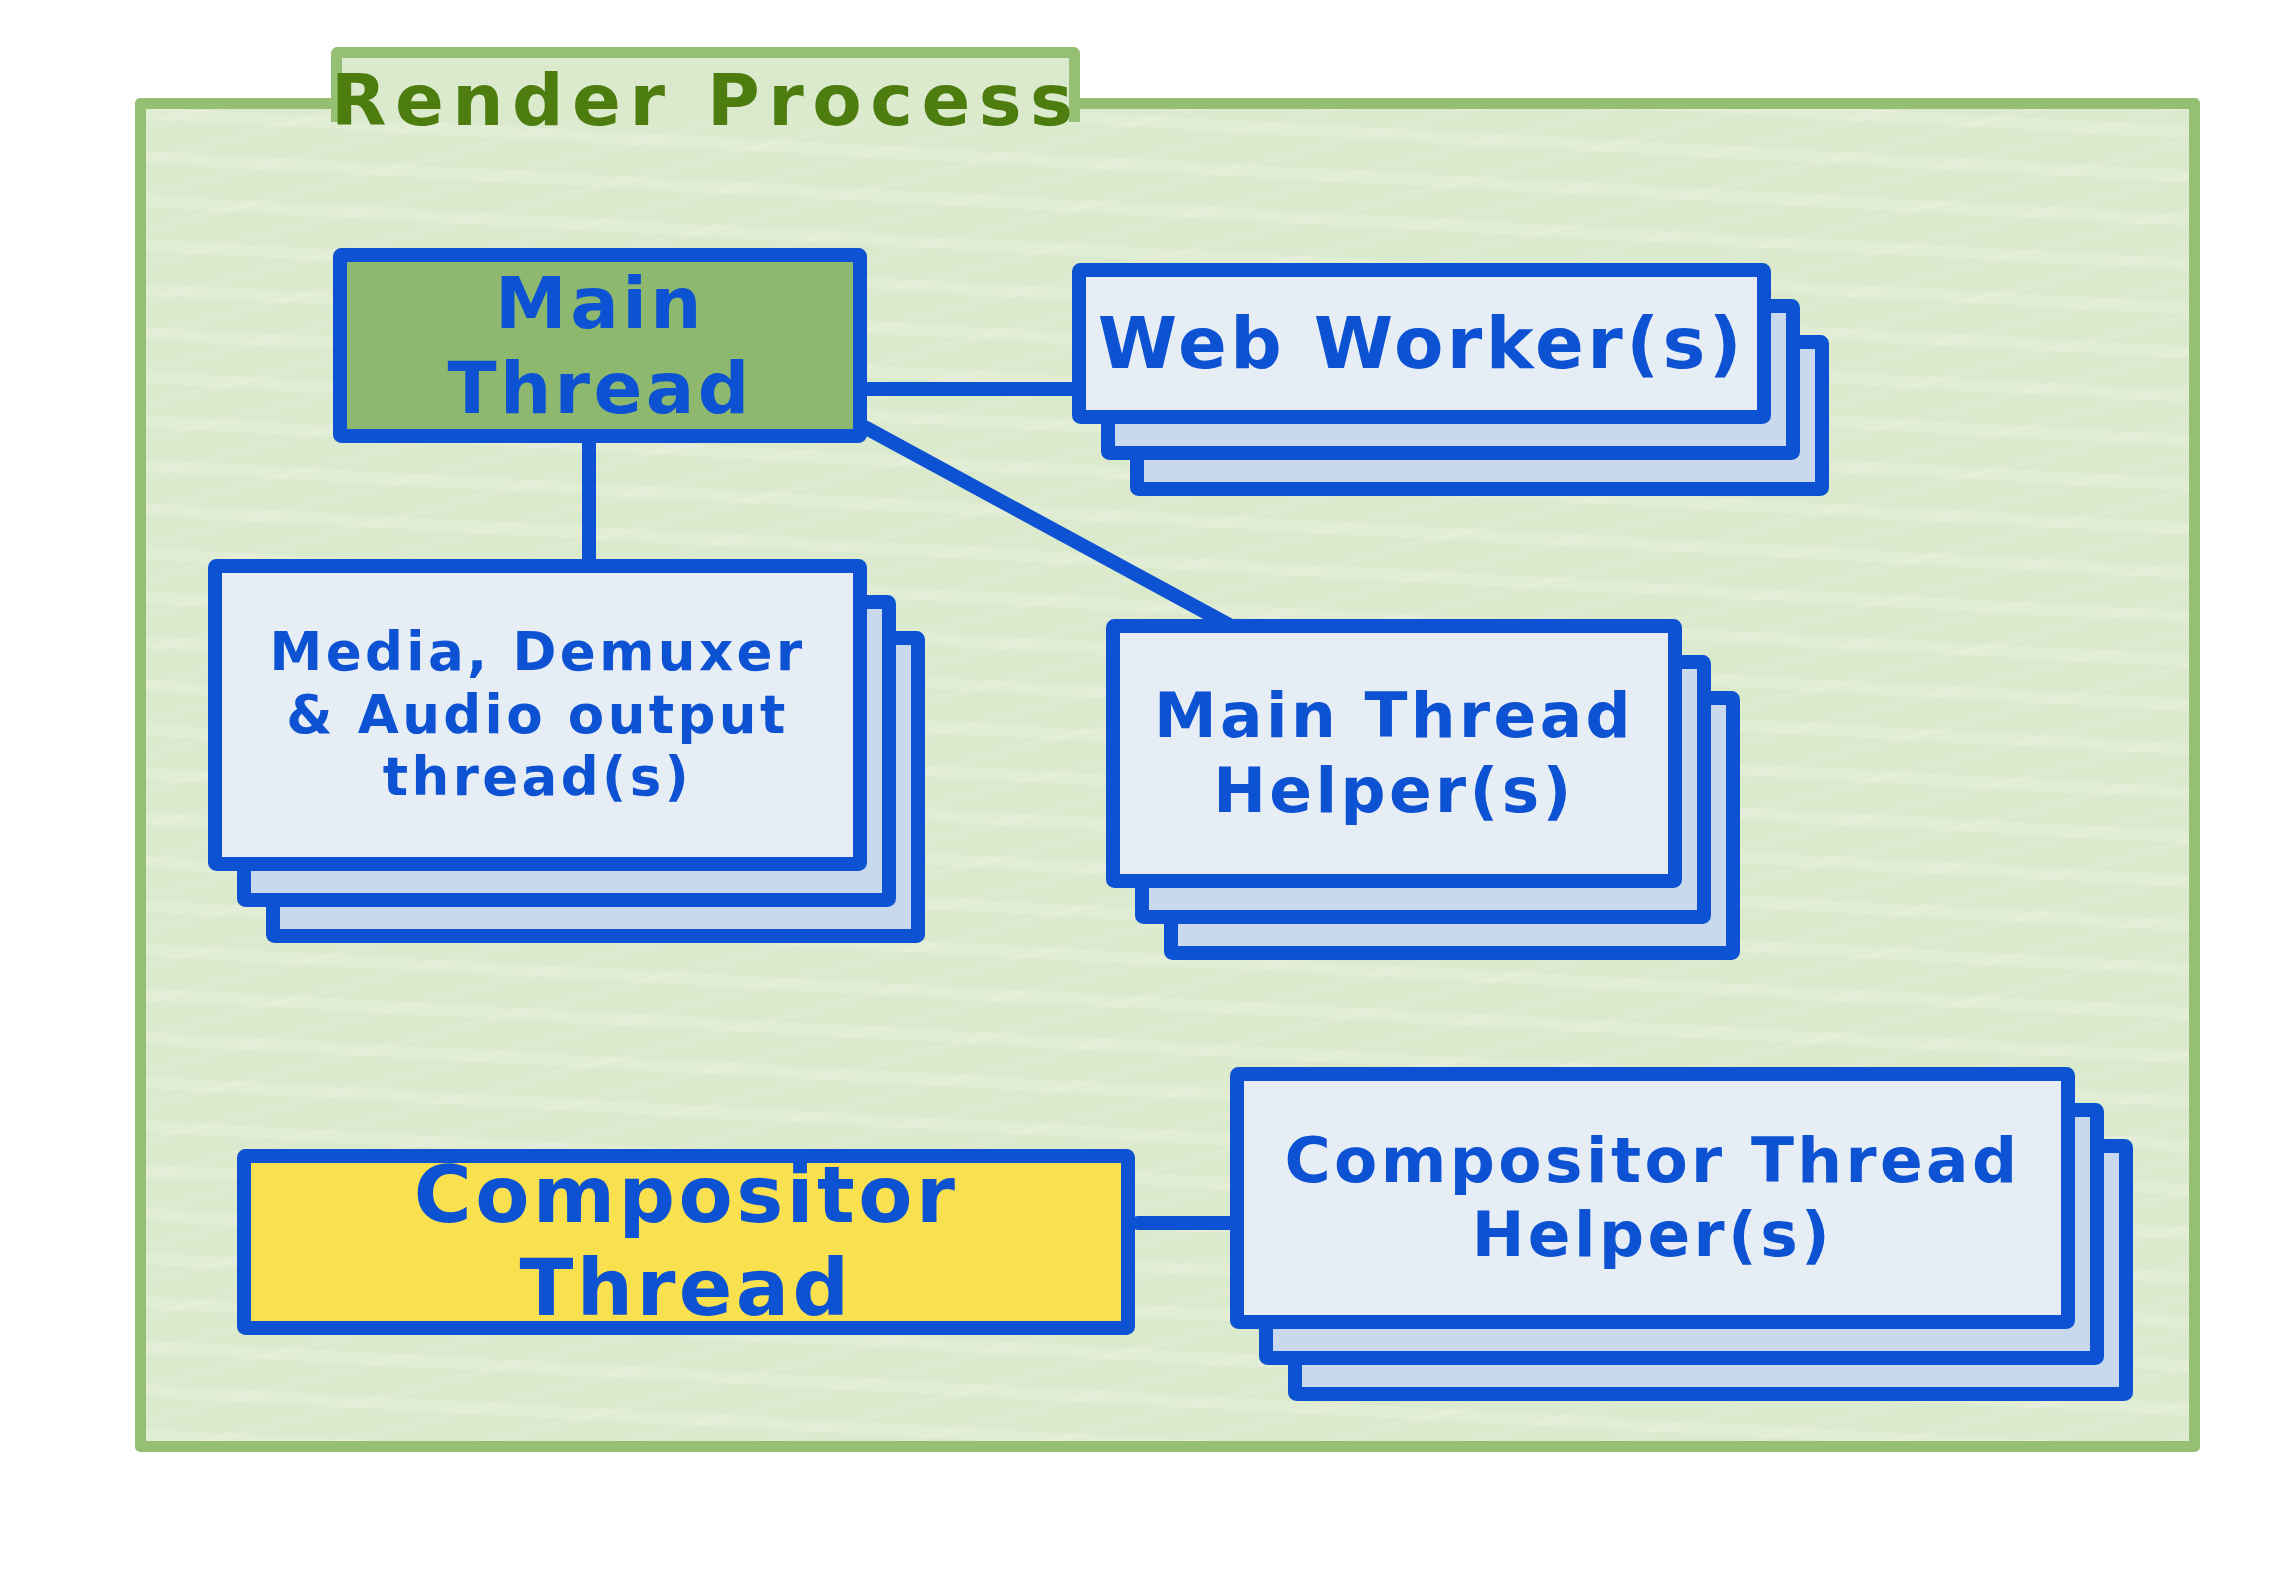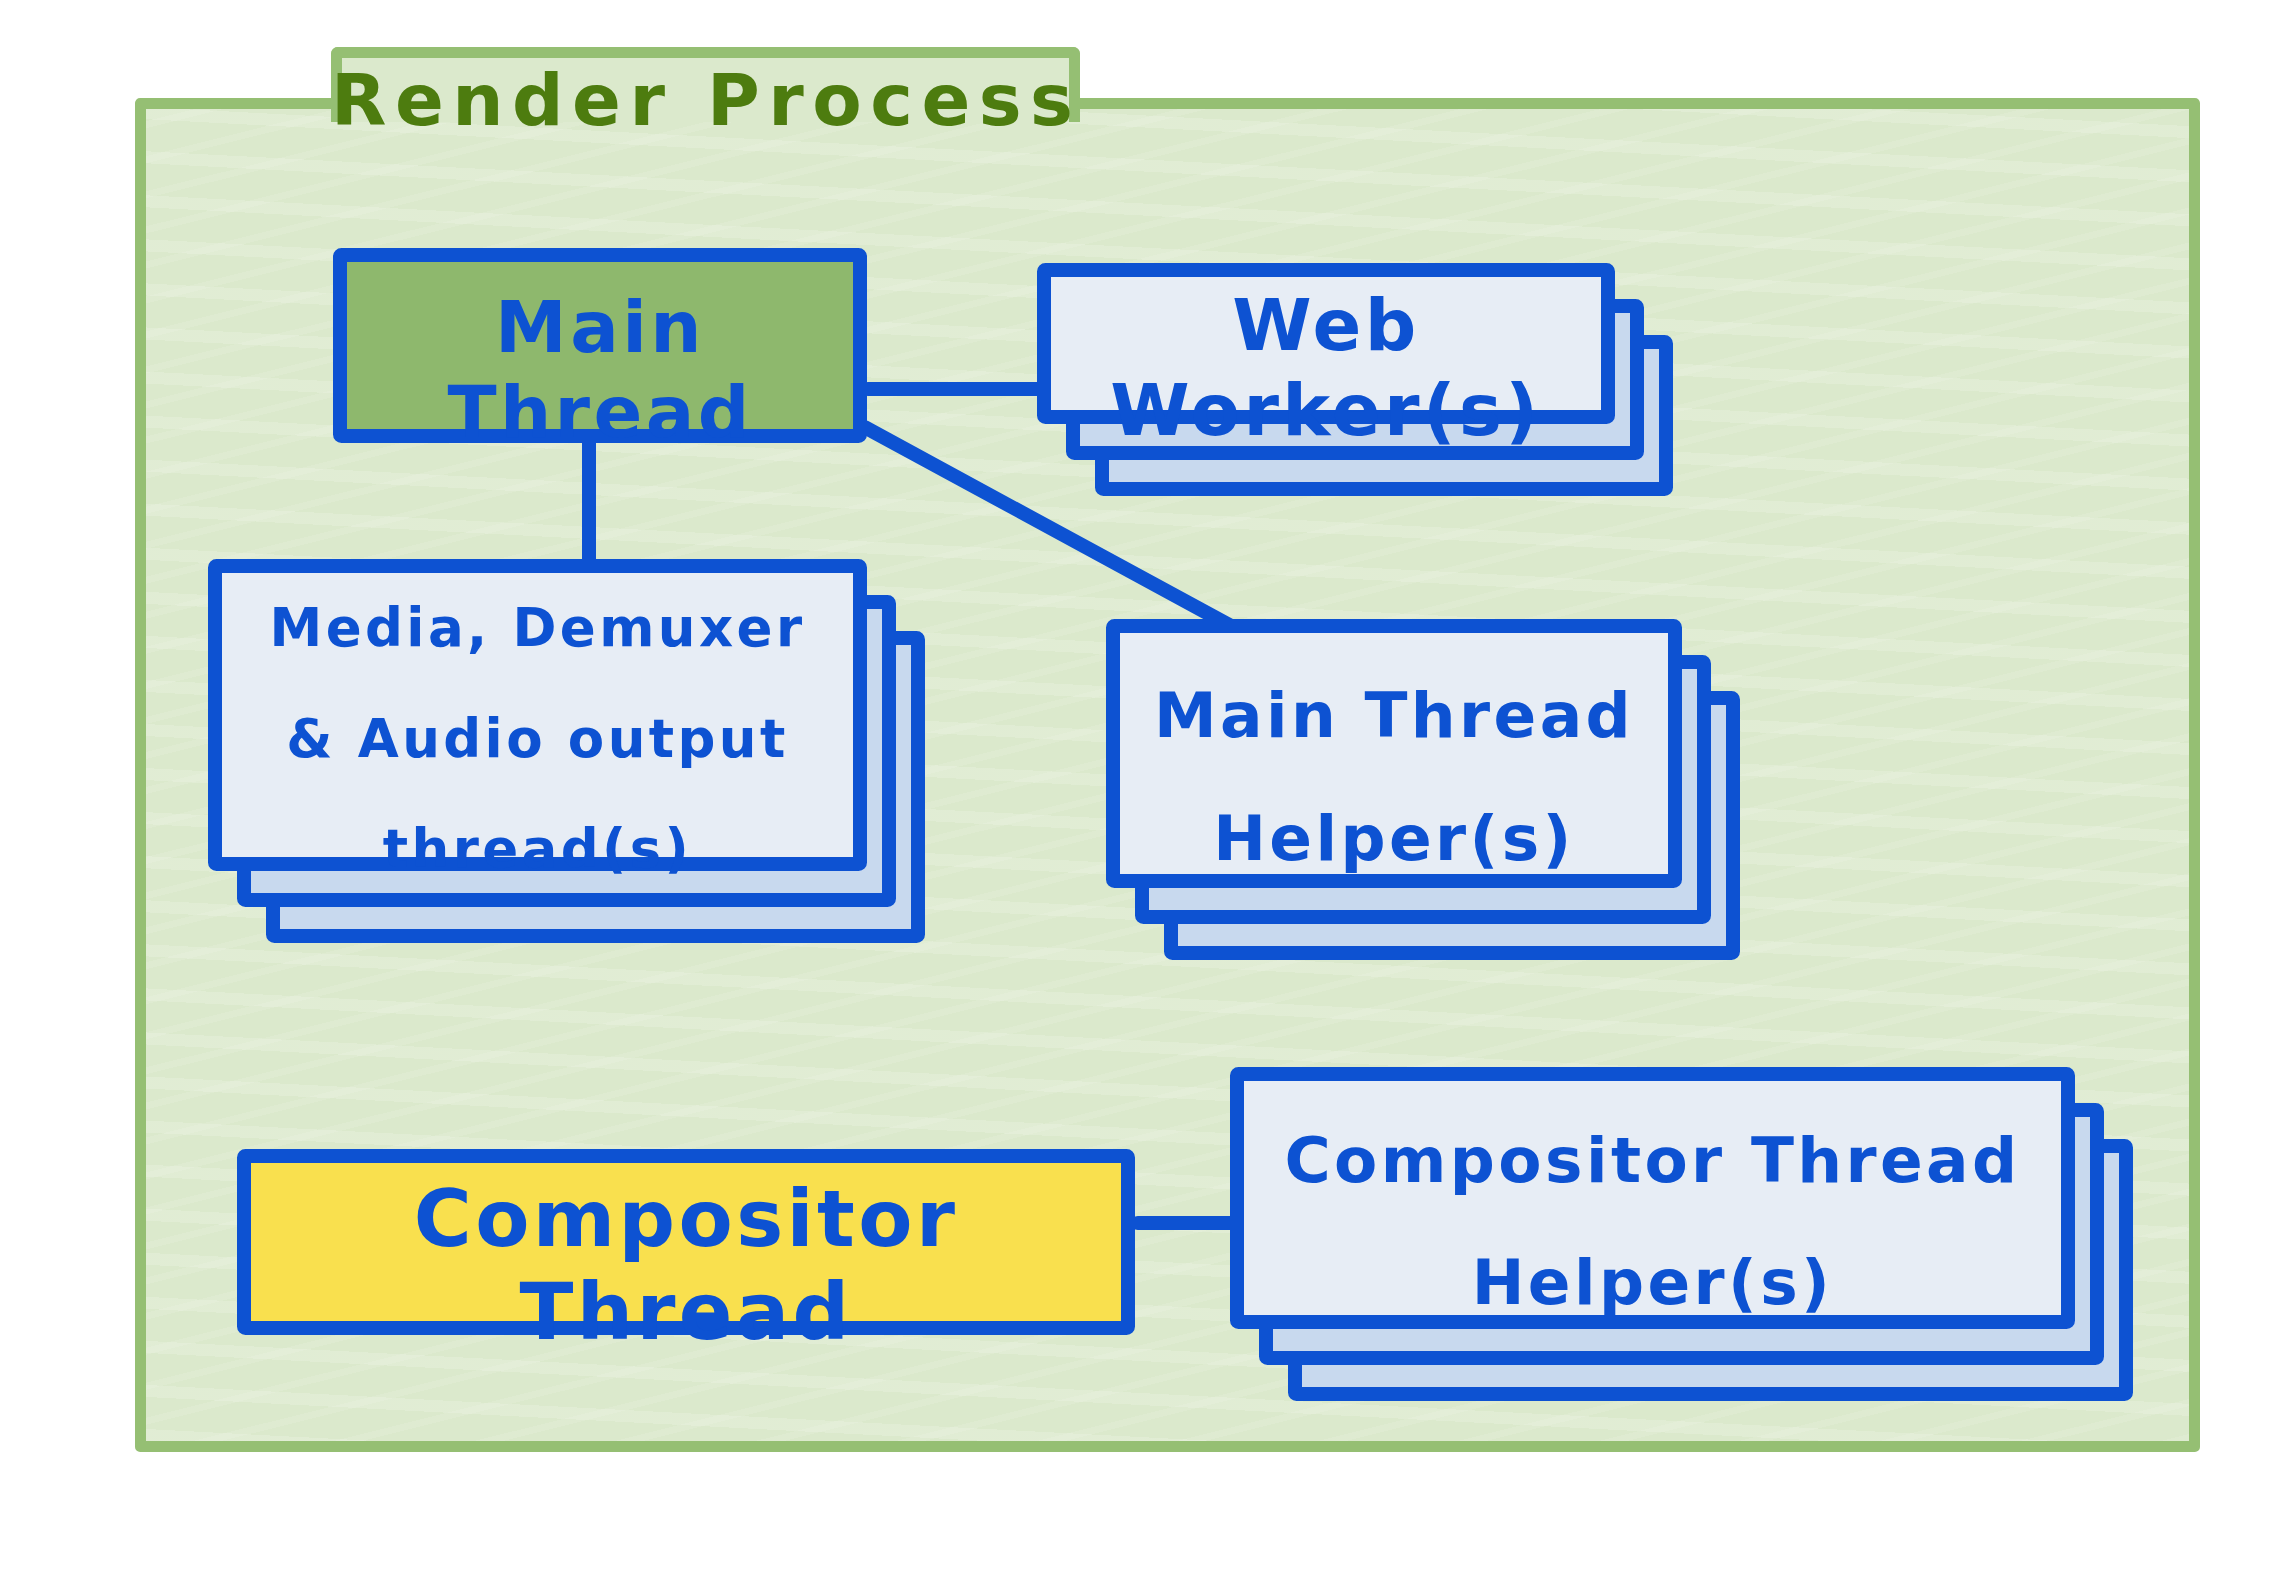--- a/index.html
+++ b/index.html
@@ -40,21 +40,21 @@
   .green-fill{background:#8eb86d;}
   .yellow-fill{background:#f9e04e;}
   .card{position:absolute;left:0;top:0;width:100%;height:100%;
     box-sizing:border-box;border:14.5px solid #0d52d2;border-radius:8.5px;}
   .card.b2{transform:translate(58px,72px);background:#c8d9ee;}
   .card.b1{transform:translate(29px,36px);background:#c8d9ee;}
   .card.front{
     background:#e7edf5;display:flex;flex-direction:column;
     align-items:center;justify-content:center;
   }
-  .label{color:#0d52d2;font-weight:bold;text-align:center;letter-spacing:3.4px;line-height:1.18;margin-top:48px;}
+  .label{color:#0d52d2;font-weight:bold;text-align:center;letter-spacing:3.4px;line-height:1.18;}
   .fs-xl{font-size:79px;}
   .fs-lg{font-size:72px;}
   .fs-md{font-size:63px;}
   .fs-sm{font-size:53px;}
   
   .edge{position:absolute;background:#0d52d2;z-index:3;border-radius:6.8px;}
 </style>
 </head>
 <body>
 
@@ -68,21 +68,21 @@
   <div class="edge" style="left:582px;top:434px;width:13.7px;height:135px;"></div>
   <div class="edge" style="left:859px;top:417px;width:437px;height:13.7px;transform:rotate(28.5deg);transform-origin:0 50%;"></div>
   <div class="edge" style="left:1131px;top:1216px;width:108px;height:13.7px;"></div>
 
   <div class="node" style="left:333px;top:248px;width:534px;height:195px;">
     <div class="box green-fill">
       <span class="label fs-lg">Main Thread</span>
     </div>
   </div>
 
-  <div class="stack" style="left:1037px;top:263px;width:578px;height:161px;">
+  <div class="stack" style="left:1072px;top:263px;width:699px;height:161px;">
     <div class="card b2"></div>
     <div class="card b1"></div>
     <div class="card front">
       <span class="label fs-lg">Web Worker(s)</span>
     </div>
   </div>
 
   <div class="stack" style="left:208px;top:559px;width:659px;height:312px;">
     <div class="card b2"></div>
     <div class="card b1"></div>

